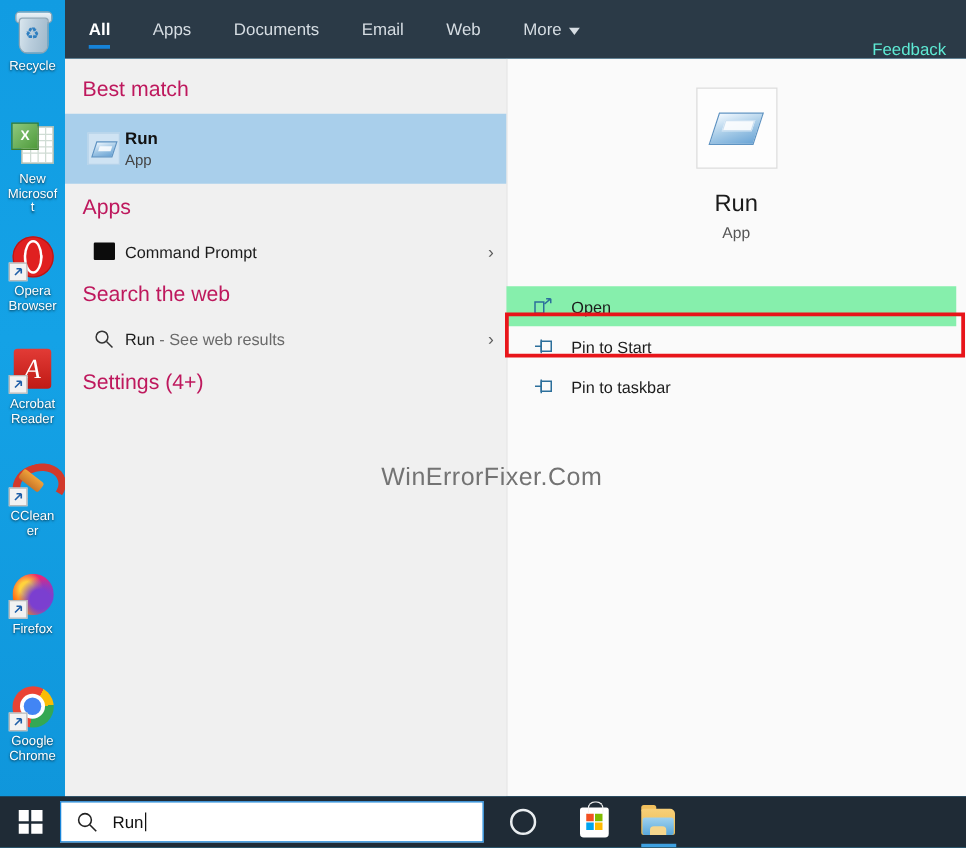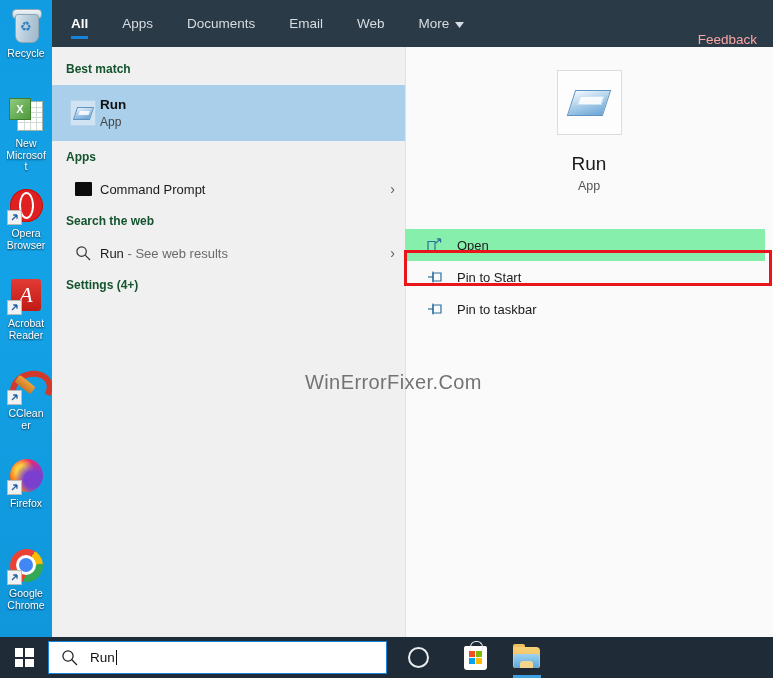--- a/index.html
+++ b/index.html
@@ -225,21 +225,21 @@
     left: 0; bottom: 8px;
     height: 3px; width: 100%;
     background: #1683d8;
   }
   .tab .chev {
     margin-left: 6px;
     display: inline-block;
   }
   .feedback {
     margin-left: auto;
-    color: #fca5a5;
+    color: #5eead4;
     font-size: 13.5px;
     cursor: default;
   }
 
   .fly-body {
     flex: 1;
     display: flex;
     background: #f3f3f3;
     position: relative;
     overflow: hidden;
@@ -248,23 +248,23 @@
   
   .results {
     width: 353px;
     background: #f0f0f0;
     padding-top: 6px;
     box-sizing: border-box;
     position: relative;
     z-index: 2;
   }
   .section-head {
-    font-size: 12px;
-    font-weight: bold;
-    color: #14532d;
+    font-size: 17px;
+    font-weight: normal;
+    color: #be185d;
     padding: 9px 0 9px 14px;
   }
   .res-row {
     display: flex;
     align-items: center;
     height: 56px;
     padding: 0 10px 0 14px;
     cursor: default;
   }
   .res-row.small { height: 32px; }

